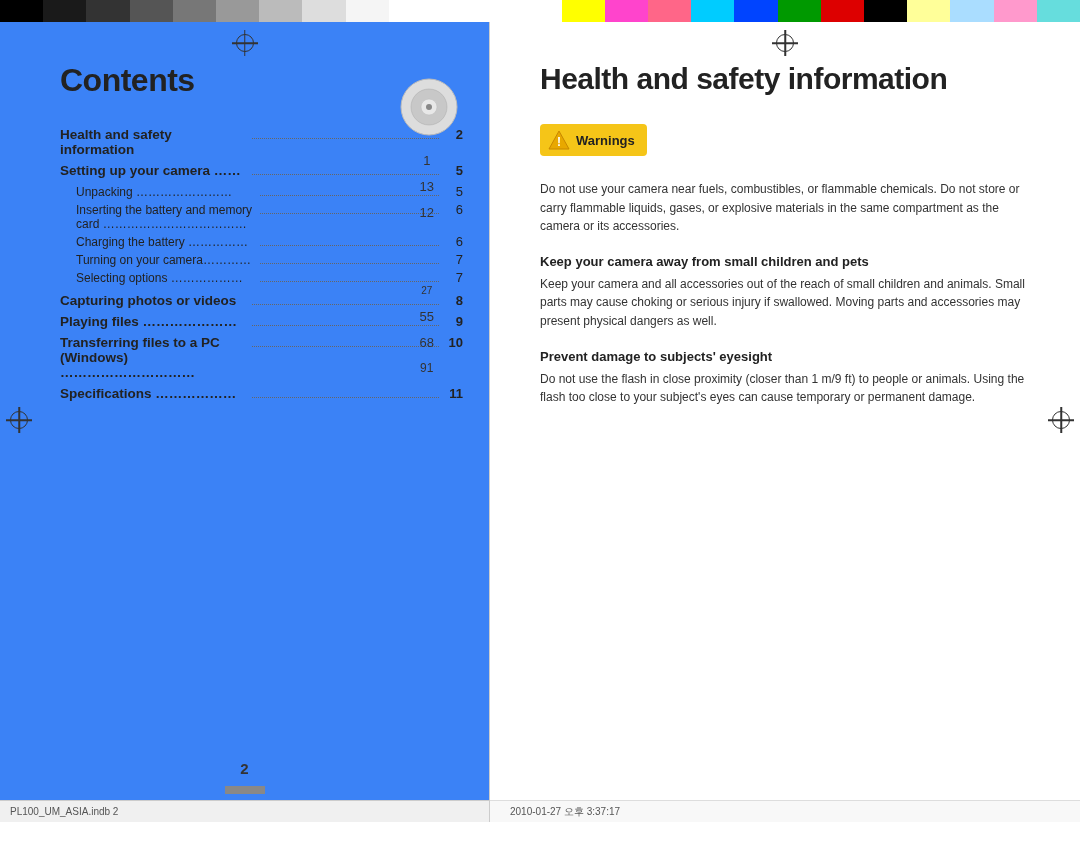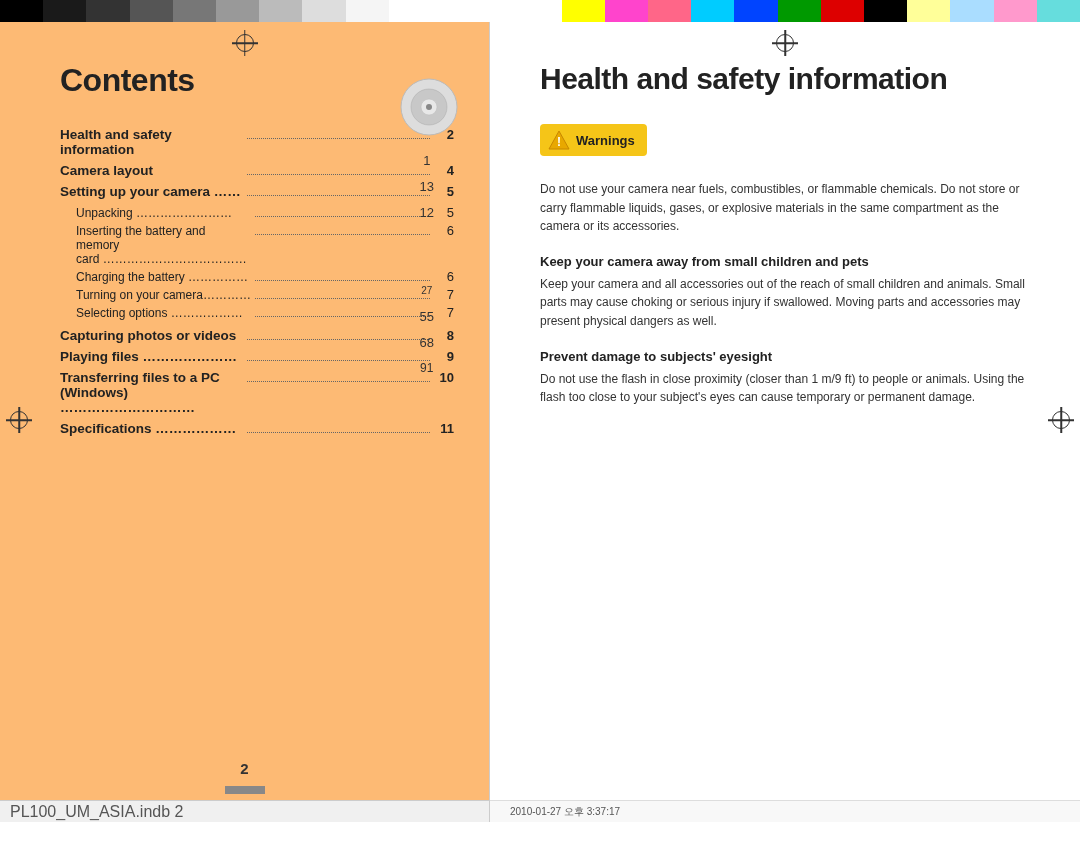--- a/index.html
+++ b/index.html
@@ -35,22 +35,22 @@
       left: 0;
       width: 1080px;
       height: 800px;
       display: flex;
     }
 
     
     .left-page {
       width: 490px;
       height: 100%;
-      background: #fdba74;
-      padding: 40px 35px 30px 60px;
+      background: #3b82f6;
+      padding: 40px 26px 30px 60px;
       position: relative;
       border-right: 1px solid #ccc;
     }
 
     .contents-title {
       font-size: 32px;
       font-weight: bold;
       color: #222;
       margin-bottom: 28px;
       letter-spacing: -0.5px;
@@ -118,21 +118,21 @@
       position: absolute;
       bottom: 0;
       left: 0;
       width: 100%;
       height: 22px;
       background: #f0f0f0;
       border-top: 1px solid #ccc;
       display: flex;
       align-items: center;
       padding: 0 10px;
-      font-size: 16px;
+      font-size: 10px;
       color: #555;
     }
 
     
     .right-page {
       flex: 1;
       background: #ffffff;
       padding: 40px 50px 30px 50px;
       position: relative;
     }
@@ -300,25 +300,20 @@
     </div>
 
     <div class="toc-table">
 
       <div class="toc-entry main-entry">
         <span class="toc-label">Health and safety information</span>
         <span style="flex:1;border-bottom:1px dotted #666;margin:0 4px 3px;"></span>
         <span class="toc-page-num">2</span>
       </div>
 
-      <div class="toc-entry main-entry">
-        <span class="toc-label">Camera layout  </span>
-        <span style="flex:1;border-bottom:1px dotted #666;margin:0 4px 3px;"></span>
-        <span class="toc-page-num">4</span>
-      </div>
 
       <div class="toc-entry main-entry">
         <span class="toc-label">Setting up your camera  ……</span>
         <span style="flex:1;border-bottom:1px dotted #666;margin:0 4px 3px;"></span>
         <span class="toc-page-num">5</span>
       </div>
 
       <div class="toc-entry sub-entry">
         <span class="toc-label">Unpacking  ……………………</span>
         <span style="flex:1;border-bottom:1px dotted #666;margin:0 4px 3px;"></span>

